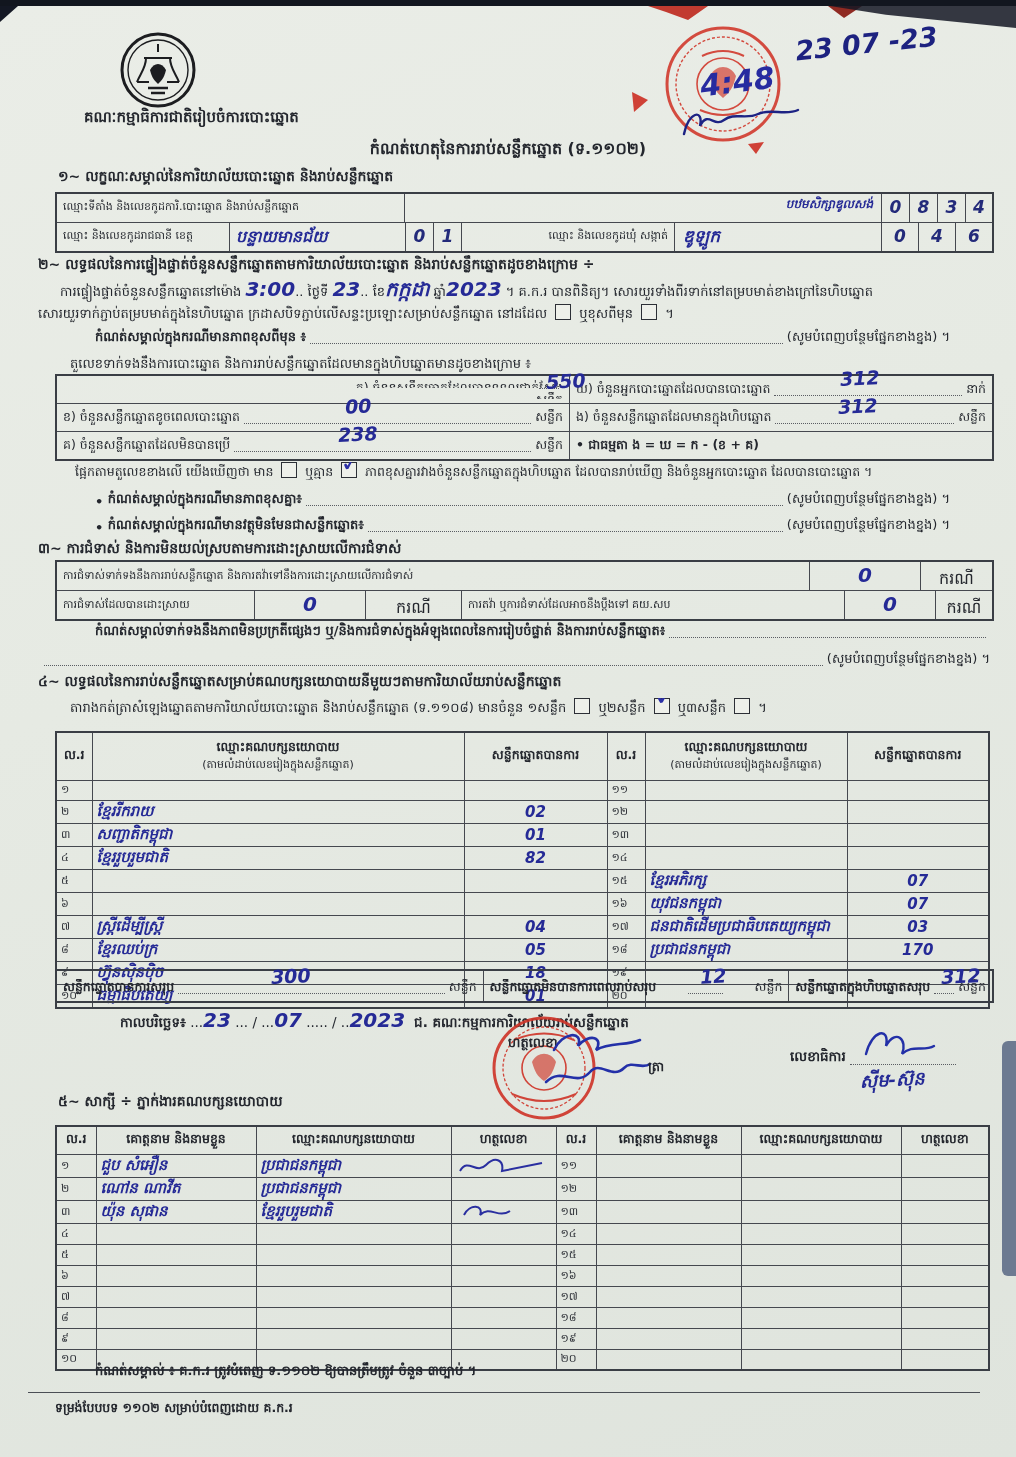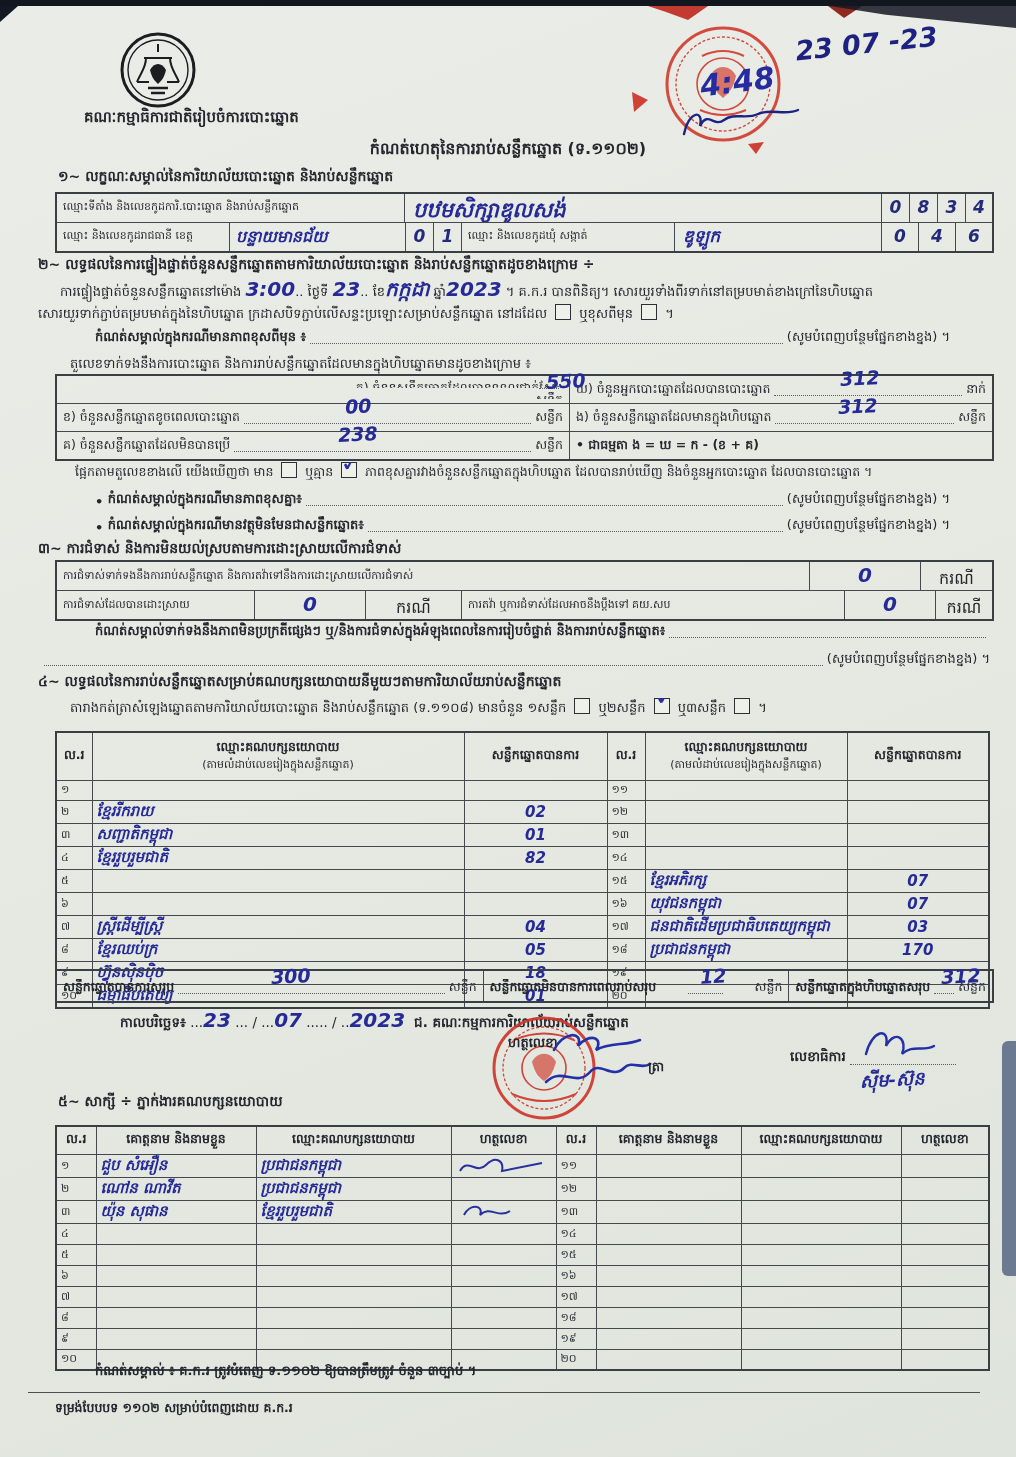--- a/index.html
+++ b/index.html
@@ -84,32 +84,32 @@
         <svg width="16" height="14" viewBox="0 0 16 14">
           <polygon points="0,2 16,0 8,12" fill="#cf4136"></polygon>
         </svg>
       </div>
 
     <div class="abs printed b nowrap" style="left:58px;top:161px;font-size:14px;">១~ លក្ខណៈសម្គាល់នៃការិយាល័យបោះឆ្នោត និងរាប់សន្លឹកឆ្នោត</div>
 
     <div class="abs tb-outer" style="left:55px;top:186px;width:935px;">
       <div style="display:flex;border-bottom:1.2px solid #45484f;height:28px;">
         <div class="small printed nowrap" style="width:335px;border-right:1.2px solid #45484f;padding:5px 6px 0;">ឈ្មោះទីតាំង និងលេខកូដការិ.បោះឆ្នោត និងរាប់សន្លឹកឆ្នោត</div>
-        <div class="hw cell-hw nowrap" style="flex:1;padding:2px 8px 0;font-size:21px;">បឋមសិក្សាឌូលសង់</div>
+        <div class="hw cell-hw nowrap" style="flex:1;padding:2px 8px 0;font-size:12px;text-align:right;">បឋមសិក្សាឌូលសង់</div>
         <div class="codebox" style="width:27px;border-left:1.2px solid #45484f;padding-top:3px;">0</div>
         <div class="codebox" style="width:27px;border-left:1.2px solid #45484f;padding-top:3px;">8</div>
         <div class="codebox" style="width:27px;border-left:1.2px solid #45484f;padding-top:3px;">3</div>
         <div class="codebox" style="width:26px;border-left:1.2px solid #45484f;padding-top:3px;">4</div>
       </div>
       <div style="display:flex;height:28px;">
         <div class="small printed nowrap" style="width:160px;border-right:1.2px solid #45484f;padding:5px 6px 0;">ឈ្មោះ និងលេខកូដរាជធានី ខេត្ត</div>
         <div class="hw cell-hw nowrap" style="width:163px;padding:3px 6px 0;font-size:16px;">បន្ទាយមានជ័យ</div>
         <div class="codebox" style="width:27px;border-left:1.2px solid #45484f;padding-top:3px;">0</div>
         <div class="codebox" style="width:27px;border-left:1.2px solid #45484f;padding-top:3px;">1</div>
-        <div class="small printed nowrap" style="width:200px;border-left:1.2px solid #45484f;border-right:1.2px solid #45484f;padding:5px 6px 0;">ឈ្មោះ និងលេខកូដឃុំ សង្កាត់</div>
+        <div class="small printed nowrap" style="width:200px;border-left:1.2px solid #45484f;border-right:1.2px solid #45484f;padding:5px 6px 0;text-align:right;">ឈ្មោះ និងលេខកូដឃុំ សង្កាត់</div>
         <div class="hw cell-hw nowrap" style="flex:1;padding:2px 8px 0;font-size:17px;">ឌូឡូក</div>
         <div class="codebox" style="width:36px;border-left:1.2px solid #45484f;padding-top:3px;">0</div>
         <div class="codebox" style="width:36px;border-left:1.2px solid #45484f;padding-top:3px;">4</div>
         <div class="codebox" style="width:36px;border-left:1.2px solid #45484f;padding-top:3px;">6</div>
       </div>
     </div>
 
     <div class="abs printed b nowrap" style="left:38px;top:249px;font-size:14px;">២~ លទ្ធផលនៃការផ្ទៀងផ្ទាត់ចំនួនសន្លឹកឆ្នោតតាមការិយាល័យបោះឆ្នោត និងរាប់សន្លឹកឆ្នោតដូចខាងក្រោម ÷</div>
 
     <div class="abs nowrap" style="left:60px;top:270px;width:930px;font-size:13px;">

